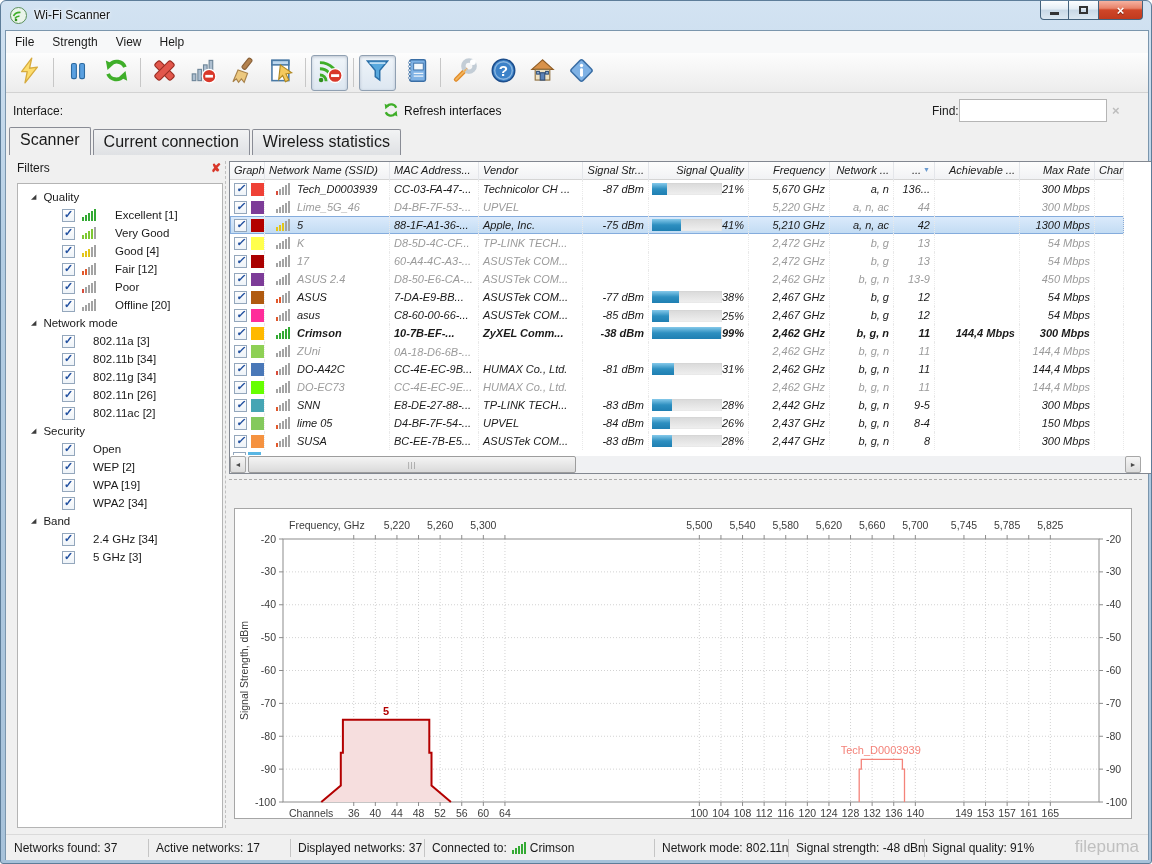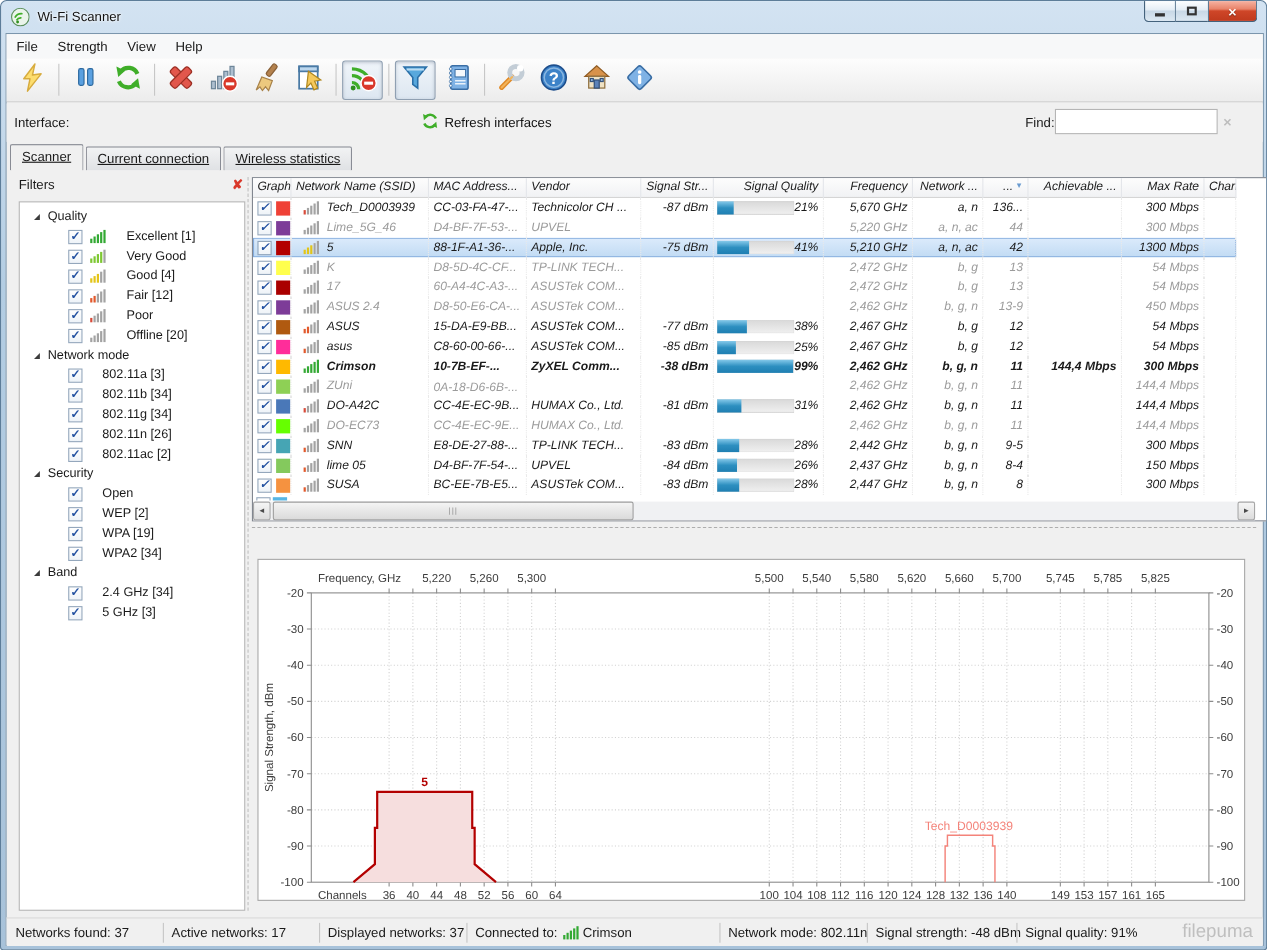--- a/index.html
+++ b/index.html
@@ -45,22 +45,22 @@
   .combo-text{flex:1;font-size:12px;}
   .combo-arrow{font-size:8px;color:#444;padding-left:6px;}
   .refresh-ic{position:absolute;left:376px;top:7px;width:18px;height:18px;}
   .refresh-lnk{position:absolute;left:398px;top:10px;font-size:12px;color:#111;cursor:pointer;}
   .find-lbl{position:absolute;left:926px;top:10px;}
   .find-input{position:absolute;left:953px;top:5px;width:148px;height:23px;border:1px solid #b5b5b5;background:#fff;font-size:12px;padding:0 4px;outline:none;}
   .find-clear{position:absolute;left:1106px;top:9px;color:#bdbdbd;font-weight:bold;font-size:13px;cursor:pointer;}
 
   
   .tabstrip{position:absolute;left:5px;top:128px;width:1142px;height:26px;padding-left:3px;display:flex;align-items:flex-end;}
-  .ttab{font-size:12px;padding:3px 10px 4px 10px;border:1px solid #898c95;border-bottom:none;border-radius:2px 2px 0 0;
-    background:linear-gradient(180deg,#f2f3f4,#dfe1e4);margin-right:2px;position:relative;text-decoration:underline;}
+  .ttab{font-size:16px;padding:3px 10px 4px 10px;border:1px solid #898c95;border-bottom:none;border-radius:2px 2px 0 0;
+    background:linear-gradient(180deg,#f2f3f4,#dfe1e4);margin-right:2px;position:relative;}
   .ttab.sel{background:#f0f0f0;padding-bottom:6px;z-index:3;}
 
   
   .filters-hdr{position:absolute;left:16px;top:160px;width:206px;height:18px;font-size:12px;}
   .fx{position:absolute;right:2px;top:0px;color:#d9382a;font-weight:bold;font-size:12px;cursor:pointer;}
   .filters-box{position:absolute;left:16px;top:182px;width:206px;height:645px;background:#fff;border:1px solid #b4b4b4;overflow:hidden;padding-top:4px;}
   .tgroup{height:18px;display:flex;align-items:center;padding-left:13px;font-size:11.5px;}
   .garrow{font-size:7px;color:#3c3c3c;margin-right:7px;}
   .titem{height:18px;display:flex;align-items:center;padding-left:44px;font-size:11.5px;}
   .titem .tlabel{margin-left:18px;}
@@ -775,21 +775,21 @@
             <span class="sig">
               <span class="sigbar on" style="height: 4px; background: rgb(226, 89, 44);"></span>
               <span class="sigbar on" style="height: 6px; background: rgb(226, 89, 44);"></span>
               <span class="sigbar" style="height: 8px;"></span>
               <span class="sigbar" style="height: 10px;"></span>
               <span class="sigbar" style="height: 12px;"></span>
             </span>
             <span class="txt" style="margin-left: 6px;">ASUS</span>
           </div>
           <div class="tcell" style="width: 89px; flex: 0 0 89px;">
-            <span class="txt">15-DA-E9-BB...</span>
+            <span class="txt">7-DA-E9-BB...</span>
           </div>
           <div class="tcell" style="width: 104px; flex: 0 0 104px;">
             <span class="txt">ASUSTek COM...</span>
           </div>
           <div class="tcell r" style="width: 66px; flex: 0 0 66px;">
             <span class="txt">-77 dBm</span>
           </div>
           <div class="tcell r" style="width: 100px; flex: 0 0 100px;">
             <span class="qtrack">
               <span class="qfill" style="width: 38%;"></span>

